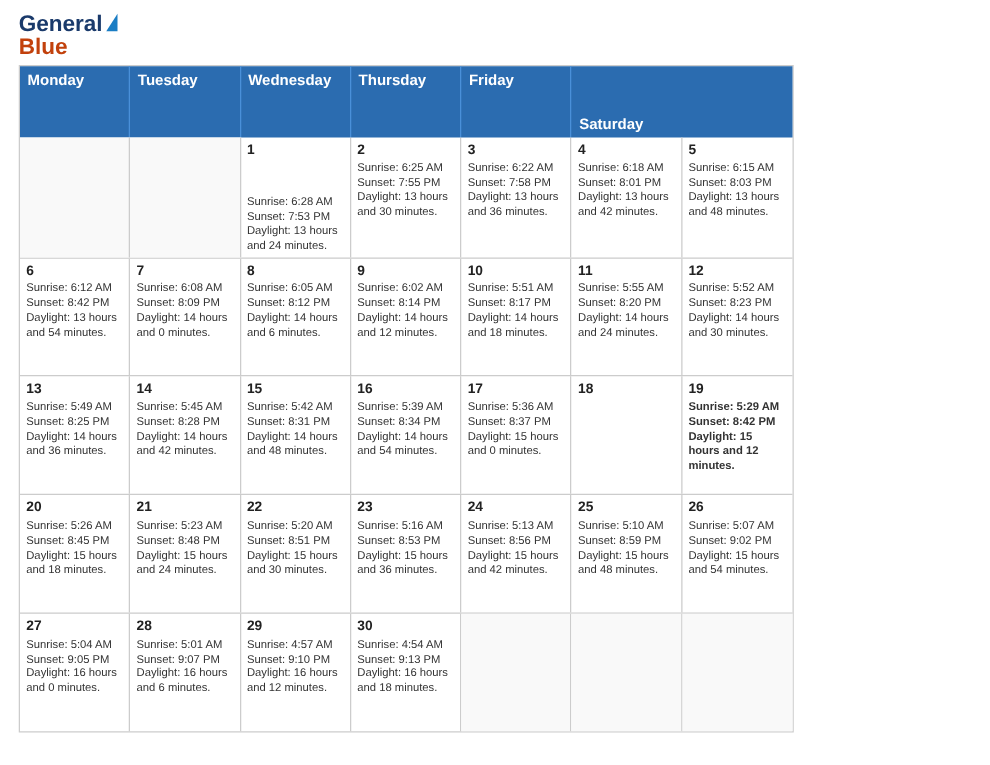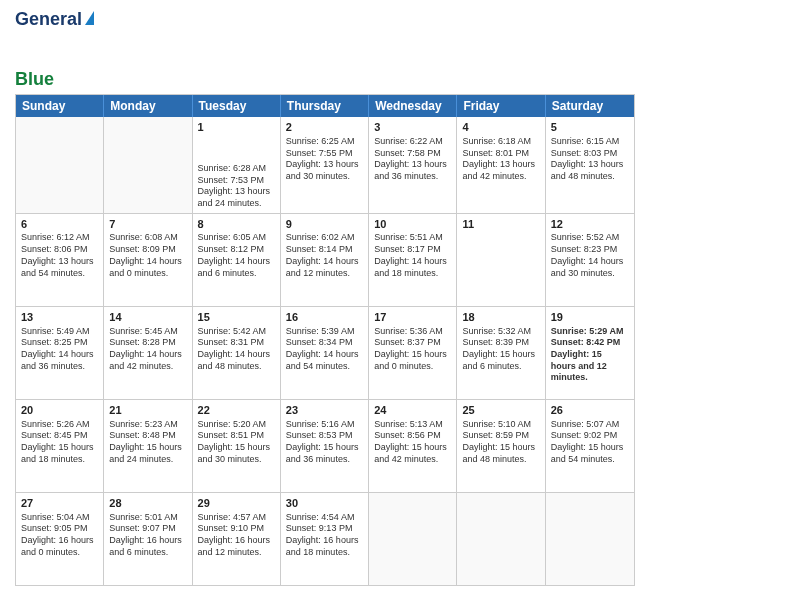--- a/index.html
+++ b/index.html
@@ -29,22 +29,21 @@
       flex-direction: column;
       align-items: flex-start;
     }
     .logo-text {
       font-size: 18px;
       font-weight: bold;
       color: #1a3a6b;
       line-height: 1;
     }
     .logo-blue {
-      color: #15803d;
-      margin-top: 42px;
+      color: #c2410c;
     }
     .logo-wrapper {
       display: flex;
       align-items: center;
     }
     .title-block {
       text-align: right;
     }
     .main-title {
       font-size: 32px;
@@ -67,21 +66,21 @@
       grid-template-columns: repeat(7, 1fr);
       background: #2b6cb0;
     }
     .cal-header-cell {
       color: #fff;
       font-size: 12px;
       font-weight: bold;
       padding: 4px 6px;
       border-right: 1px solid #4a90d9;
     }
-    .cal-header-cell:last-child { border-right: none; }
+    .cal-header-cell:last-child { border-right: none; margin-top: 35px; }
     .cal-body {
       flex: 1;
       display: flex;
       flex-direction: column;
     }
     .cal-row {
       display: grid;
       grid-template-columns: repeat(7, 1fr);
       flex: 1;
       border-bottom: 1px solid #ccc;
@@ -123,25 +122,24 @@
       <span class="logo-text logo-blue">Blue</span>
     </div>
     <div class="title-block">
       <div class="main-title"></div>
       <div class="subtitle"></div>
     </div>
   </div>
 
   <div class="calendar">
     <div class="cal-header">
-    <div class="cal-header-cell">Sunday</div>
         <div class="cal-header-cell">Monday</div>
         <div class="cal-header-cell">Tuesday</div>
+        <div class="cal-header-cell">Wednesday</div>
         <div class="cal-header-cell">Thursday</div>
-        <div class="cal-header-cell">Wednesday</div>
         <div class="cal-header-cell">Friday</div>
         <div class="cal-header-cell">Saturday</div>
       </div>
     <div class="cal-body">
     <div class="cal-row">
           <div class="cal-cell empty"></div>
           <div class="cal-cell empty"></div>
           <div class="cal-cell">
             <div class="day-num">1</div>
             <div class="cell-text" style="white-space: pre-line; margin-top: 28px;">Sunrise: 6:28 AM
@@ -170,21 +168,21 @@
             <div class="day-num">5</div>
             <div class="cell-text" style="white-space: pre-line;">Sunrise: 6:15 AM
 Sunset: 8:03 PM
 Daylight: 13 hours and 48 minutes.</div>
           </div>
         </div>
         <div class="cal-row">
           <div class="cal-cell">
             <div class="day-num">6</div>
             <div class="cell-text" style="white-space: pre-line;">Sunrise: 6:12 AM
-Sunset: 8:06 PM
+Sunset: 8:42 PM
 Daylight: 13 hours and 54 minutes.</div>
           </div>
           <div class="cal-cell">
             <div class="day-num">7</div>
             <div class="cell-text" style="white-space: pre-line;">Sunrise: 6:08 AM
 Sunset: 8:09 PM
 Daylight: 14 hours and 0 minutes.</div>
           </div>
           <div class="cal-cell">
             <div class="day-num">8</div>
@@ -199,20 +197,23 @@
 Daylight: 14 hours and 12 minutes.</div>
           </div>
           <div class="cal-cell">
             <div class="day-num">10</div>
             <div class="cell-text" style="white-space: pre-line;">Sunrise: 5:51 AM
 Sunset: 8:17 PM
 Daylight: 14 hours and 18 minutes.</div>
           </div>
           <div class="cal-cell">
             <div class="day-num">11</div>
+            <div class="cell-text" style="white-space: pre-line;">Sunrise: 5:55 AM
+Sunset: 8:20 PM
+Daylight: 14 hours and 24 minutes.</div>
           </div>
           <div class="cal-cell">
             <div class="day-num">12</div>
             <div class="cell-text" style="white-space: pre-line;">Sunrise: 5:52 AM
 Sunset: 8:23 PM
 Daylight: 14 hours and 30 minutes.</div>
           </div>
         </div>
         <div class="cal-row">
           <div class="cal-cell">
@@ -240,23 +241,20 @@
 Daylight: 14 hours and 54 minutes.</div>
           </div>
           <div class="cal-cell">
             <div class="day-num">17</div>
             <div class="cell-text" style="white-space: pre-line;">Sunrise: 5:36 AM
 Sunset: 8:37 PM
 Daylight: 15 hours and 0 minutes.</div>
           </div>
           <div class="cal-cell">
             <div class="day-num">18</div>
-            <div class="cell-text" style="white-space: pre-line;">Sunrise: 5:32 AM
-Sunset: 8:39 PM
-Daylight: 15 hours and 6 minutes.</div>
           </div>
           <div class="cal-cell">
             <div class="day-num">19</div>
             <div class="cell-text" style="white-space: pre-line; font-weight: bold;">Sunrise: 5:29 AM
 Sunset: 8:42 PM
 Daylight: 15 hours and 12 minutes.</div>
           </div>
         </div>
         <div class="cal-row">
           <div class="cal-cell">

